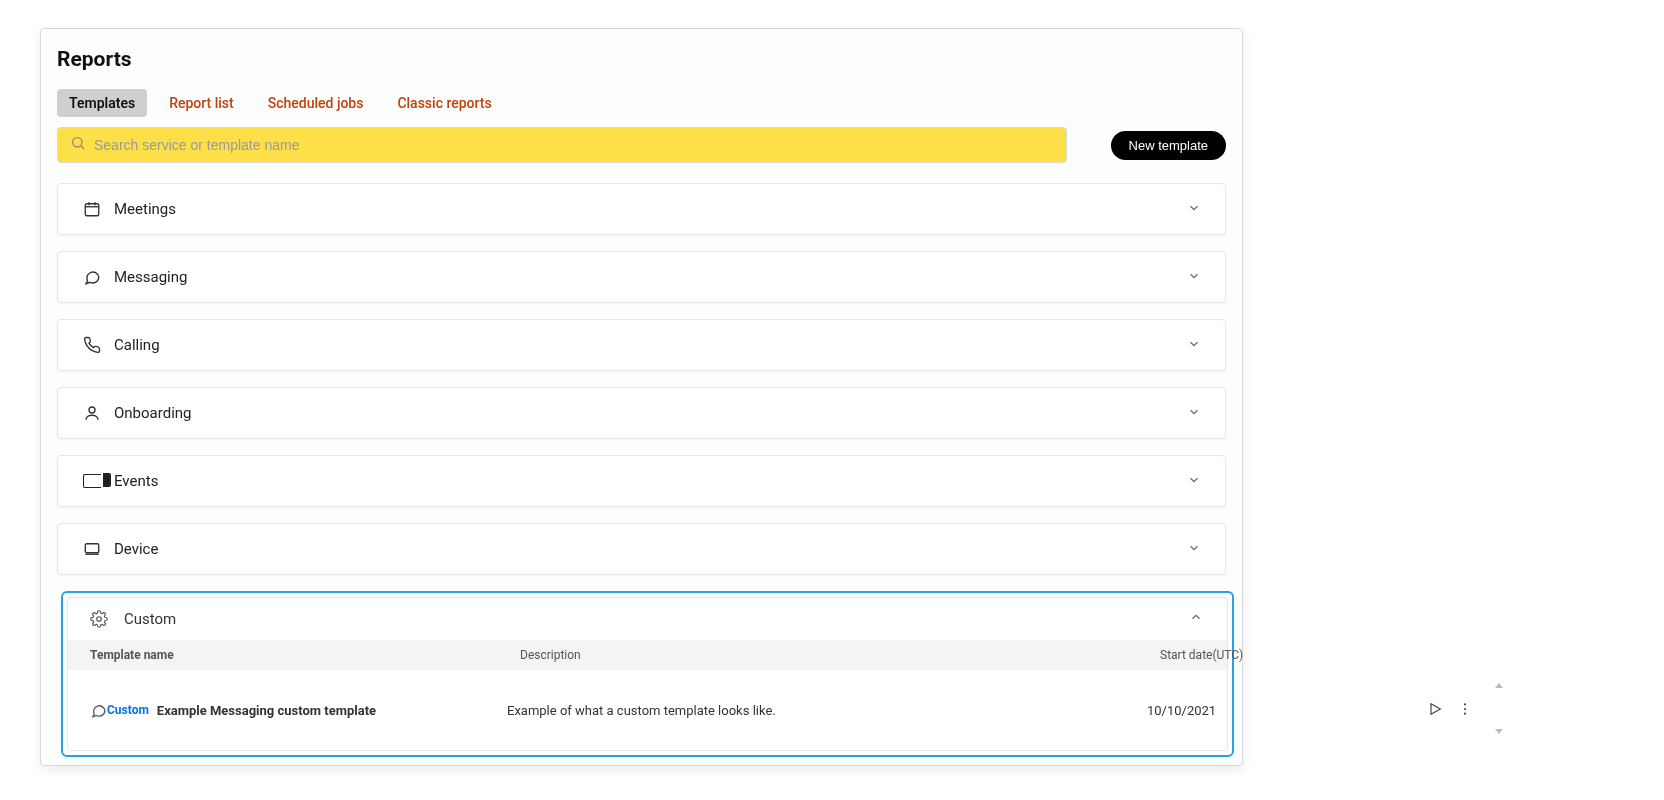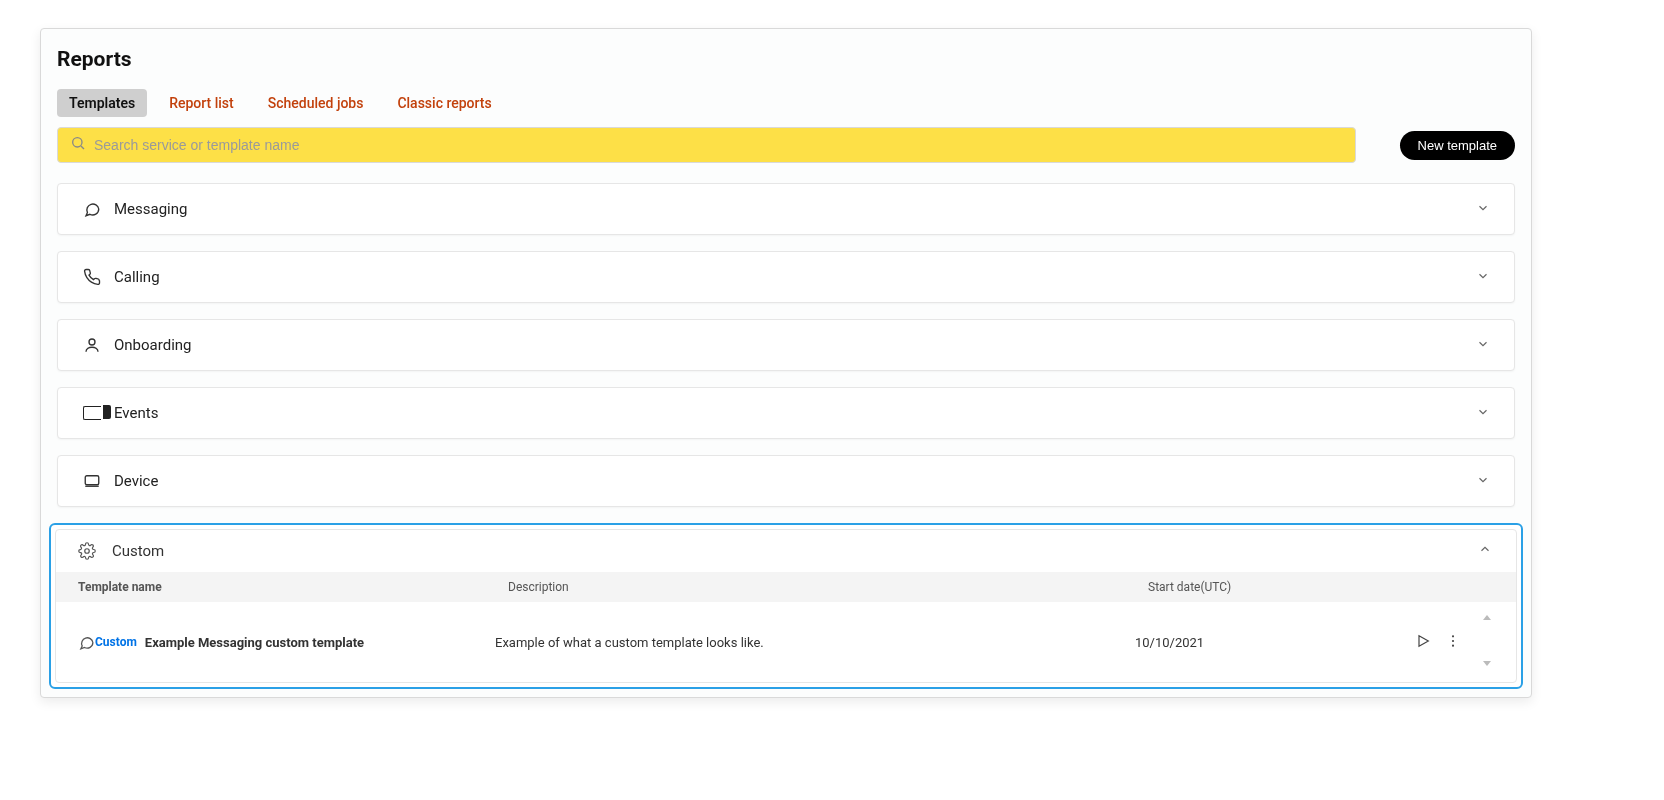--- a/index.html
+++ b/index.html
@@ -5,21 +5,21 @@
   * { box-sizing: border-box; margin: 0; padding: 0; }
   body {
     font-family: -apple-system, BlinkMacSystemFont, "Segoe UI", Roboto, Helvetica, Arial, sans-serif;
     background: #ffffff;
     width: 1664px;
     height: 800px;
     padding: 28px 40px 40px 40px;
     position: relative;
   }
   .panel {
-    width: 1492px;
+    width: 1203px;
     border: 1px solid #d9d9d9;
     border-radius: 4px;
     box-shadow: 0 4px 12px rgba(0,0,0,0.08);
     padding: 18px 0 0 0;
     background: #fcfdfd;
   }
   .page-title {
     font-size: 21px;
     font-weight: 700;
     color: #111;
@@ -119,21 +119,21 @@
   }
   .ticket-icon {
     width: 18px; height: 14px; position: relative;
     border: 1.6px solid #222; border-right: none; border-radius: 2px 0 0 2px;
   }
   .ticket-icon::after {
     content:""; position:absolute; right:-10px; top:-1.6px; width:8px; height:14px;
     background:#222; border-radius:0 2px 2px 0;
   }
   .highlight-wrap {
-    margin: 16px 8px 8px 8px;
+    margin: 16px 8px 8px 20px;
     border: 2px solid #2aa0e6;
     border-radius: 6px;
     padding: 4px;
     background: #fff;
     position: relative;
   }
   .custom-section {
     border: 1px solid #e6e6e6;
     border-radius: 4px;
   }
@@ -194,20 +194,38 @@
             <line x1="21" y1="21" x2="16.5" y2="16.5"></line>
         </svg>
       </span>
       <input type="text" class="search-input" placeholder="Search service or template name" style="">
     </div>
     <button class="new-btn">New template</button>
   </div>
 
   <div class="sections">
 
+    <div class="section">
+      <div class="section-header">
+        <span class="icon">
+          <svg width="18" height="18" viewBox="0 0 24 24" fill="none" stroke="#333" stroke-width="1.8">
+            <rect x="3" y="5" width="18" height="16" rx="2"></rect>
+              <line x1="3" y1="9" x2="21" y2="9"></line>
+            <line x1="8" y1="3" x2="8" y2="7"></line>
+              <line x1="16" y1="3" x2="16" y2="7"></line>
+          </svg>
+        </span>
+        <span class="label">Meetings</span>
+        <span class="chev">
+          <svg width="14" height="14" viewBox="0 0 24 24" fill="none" stroke="#666" stroke-width="2">
+              <polyline points="6 9 12 15 18 9"></polyline>
+            </svg>
+        </span>
+      </div>
+    </div>
 
     <div class="section">
       <div class="section-header">
         <span class="icon">
           <svg width="18" height="18" viewBox="0 0 24 24" fill="none" stroke="#333" stroke-width="1.8">
             <path d="M21 12a8 8 0 0 1-11.8 7L4 21l1.9-4.2A8 8 0 1 1 21 12z"></path>
           </svg>
         </span>
         <span class="label">Messaging</span>
         <span class="chev">

